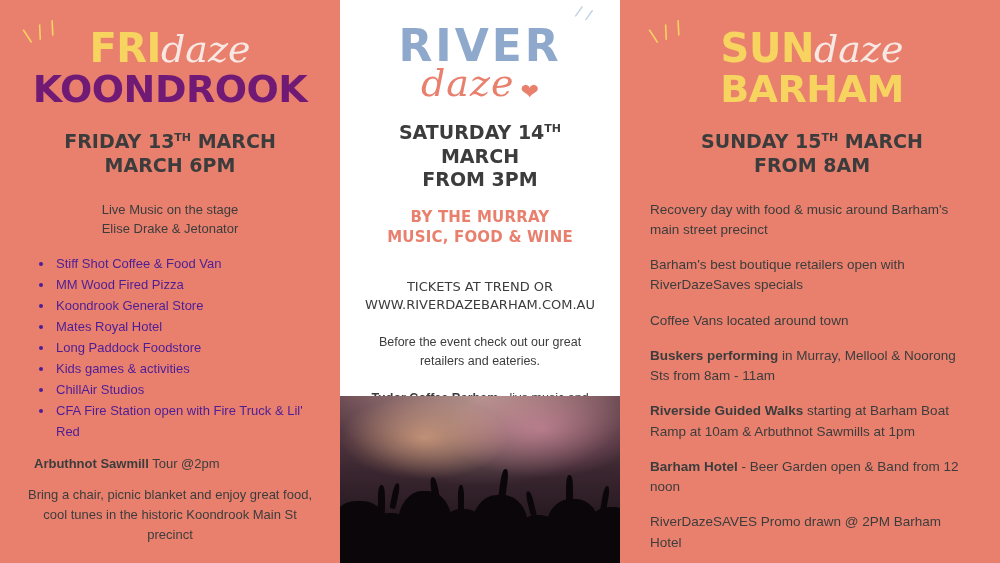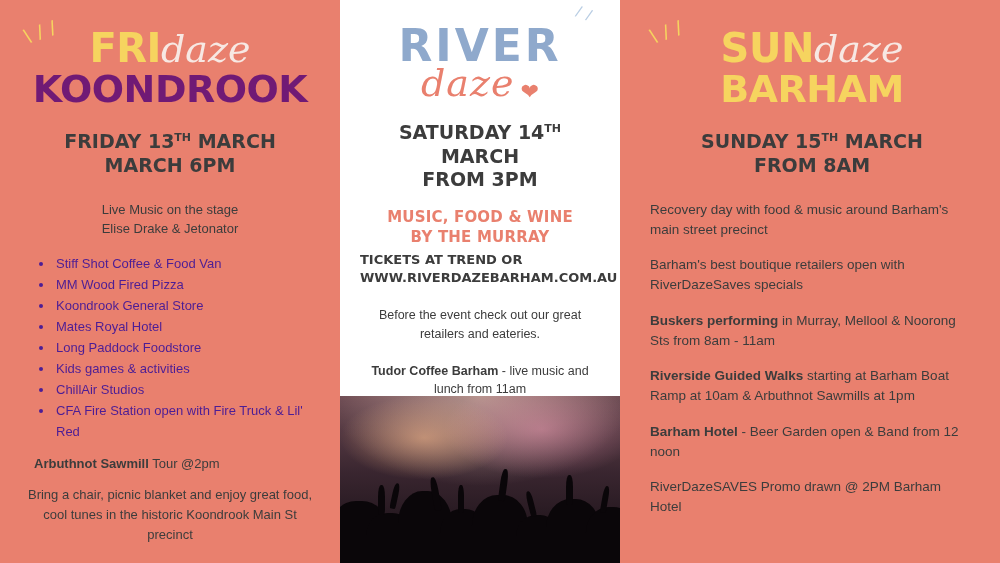--- a/index.html
+++ b/index.html
@@ -129,26 +129,27 @@
     text-align: center;
     font-family: "DejaVu Sans", sans-serif;
     font-weight: bold;
     font-size: 15px;
     color: #e9806e;
     line-height: 1.3;
     margin-top: 16px;
     letter-spacing: 0.2px;
   }
   .mid-tickets {
-    font-family: "DejaVu Sans", sans-serif;
-    font-weight: bold;
+    text-align: center;
+    font-family: "DejaVu Sans", sans-serif;
+    font-weight: normal;
     font-size: 13px;
     color: #3c3c3c;
     line-height: 1.35;
-    margin-top: 4px;
+    margin-top: 31px;
   }
   .mid-note {
     text-align: center;
     font-size: 12.5px;
     color: #3c3c3c;
     line-height: 1.5;
     margin-top: 20px;
   }
   .mid-venues {
     text-align: center;
@@ -297,22 +298,22 @@
         <span class="mid-daze">daze</span><span class="mid-heart">❤</span>
       </div>
     </div>
 
     <div class="dateblock">
       <div><span>SATURDAY 14</span><span class="sup">TH</span><span> MARCH</span></div>
       <div>FROM 3PM</div>
     </div>
 
     <div class="mid-sub">
+      <div>BY THE MURRAY</div>
       <div>MUSIC, FOOD &amp; WINE</div>
-      <div>BY THE MURRAY</div>
     </div>
 
     <div class="mid-tickets">
       <div>TICKETS AT TREND OR</div>
       <div>WWW.RIVERDAZEBARHAM.COM.AU</div>
     </div>
 
     <div class="mid-note">
       <div>Before the event check out our great</div>
       <div>retailers and eateries.</div>
@@ -357,20 +358,21 @@
     </div>
 
     <div class="dateblock">
       <div><span>SUNDAY 15</span><span class="sup">TH</span><span> MARCH</span></div>
       <div>FROM 8AM</div>
     </div>
 
     <div class="right-items">
       <div class="right-item"><span>Recovery day with food &amp; music around Barham's main street precinct</span></div>
       <div class="right-item"><span>Barham's best boutique retailers open with RiverDazeSaves specials</span></div>
+      <div class="right-item"><span>Coffee Vans located around town</span></div>
       <div class="right-item"><b>Buskers performing</b><span> in Murray, Mellool &amp; Noorong Sts from 8am - 11am</span></div>
       <div class="right-item"><b>Riverside Guided Walks</b><span> starting at Barham Boat Ramp at 10am &amp; Arbuthnot Sawmills at 1pm</span></div>
       <div class="right-item"><b>Barham Hotel</b><span> - Beer Garden open &amp; Band from 12 noon</span></div>
       <div class="right-item"><span>RiverDazeSAVES Promo drawn @ 2PM Barham Hotel</span></div>
 
     </div>
   </div>
 
 </div>
 

